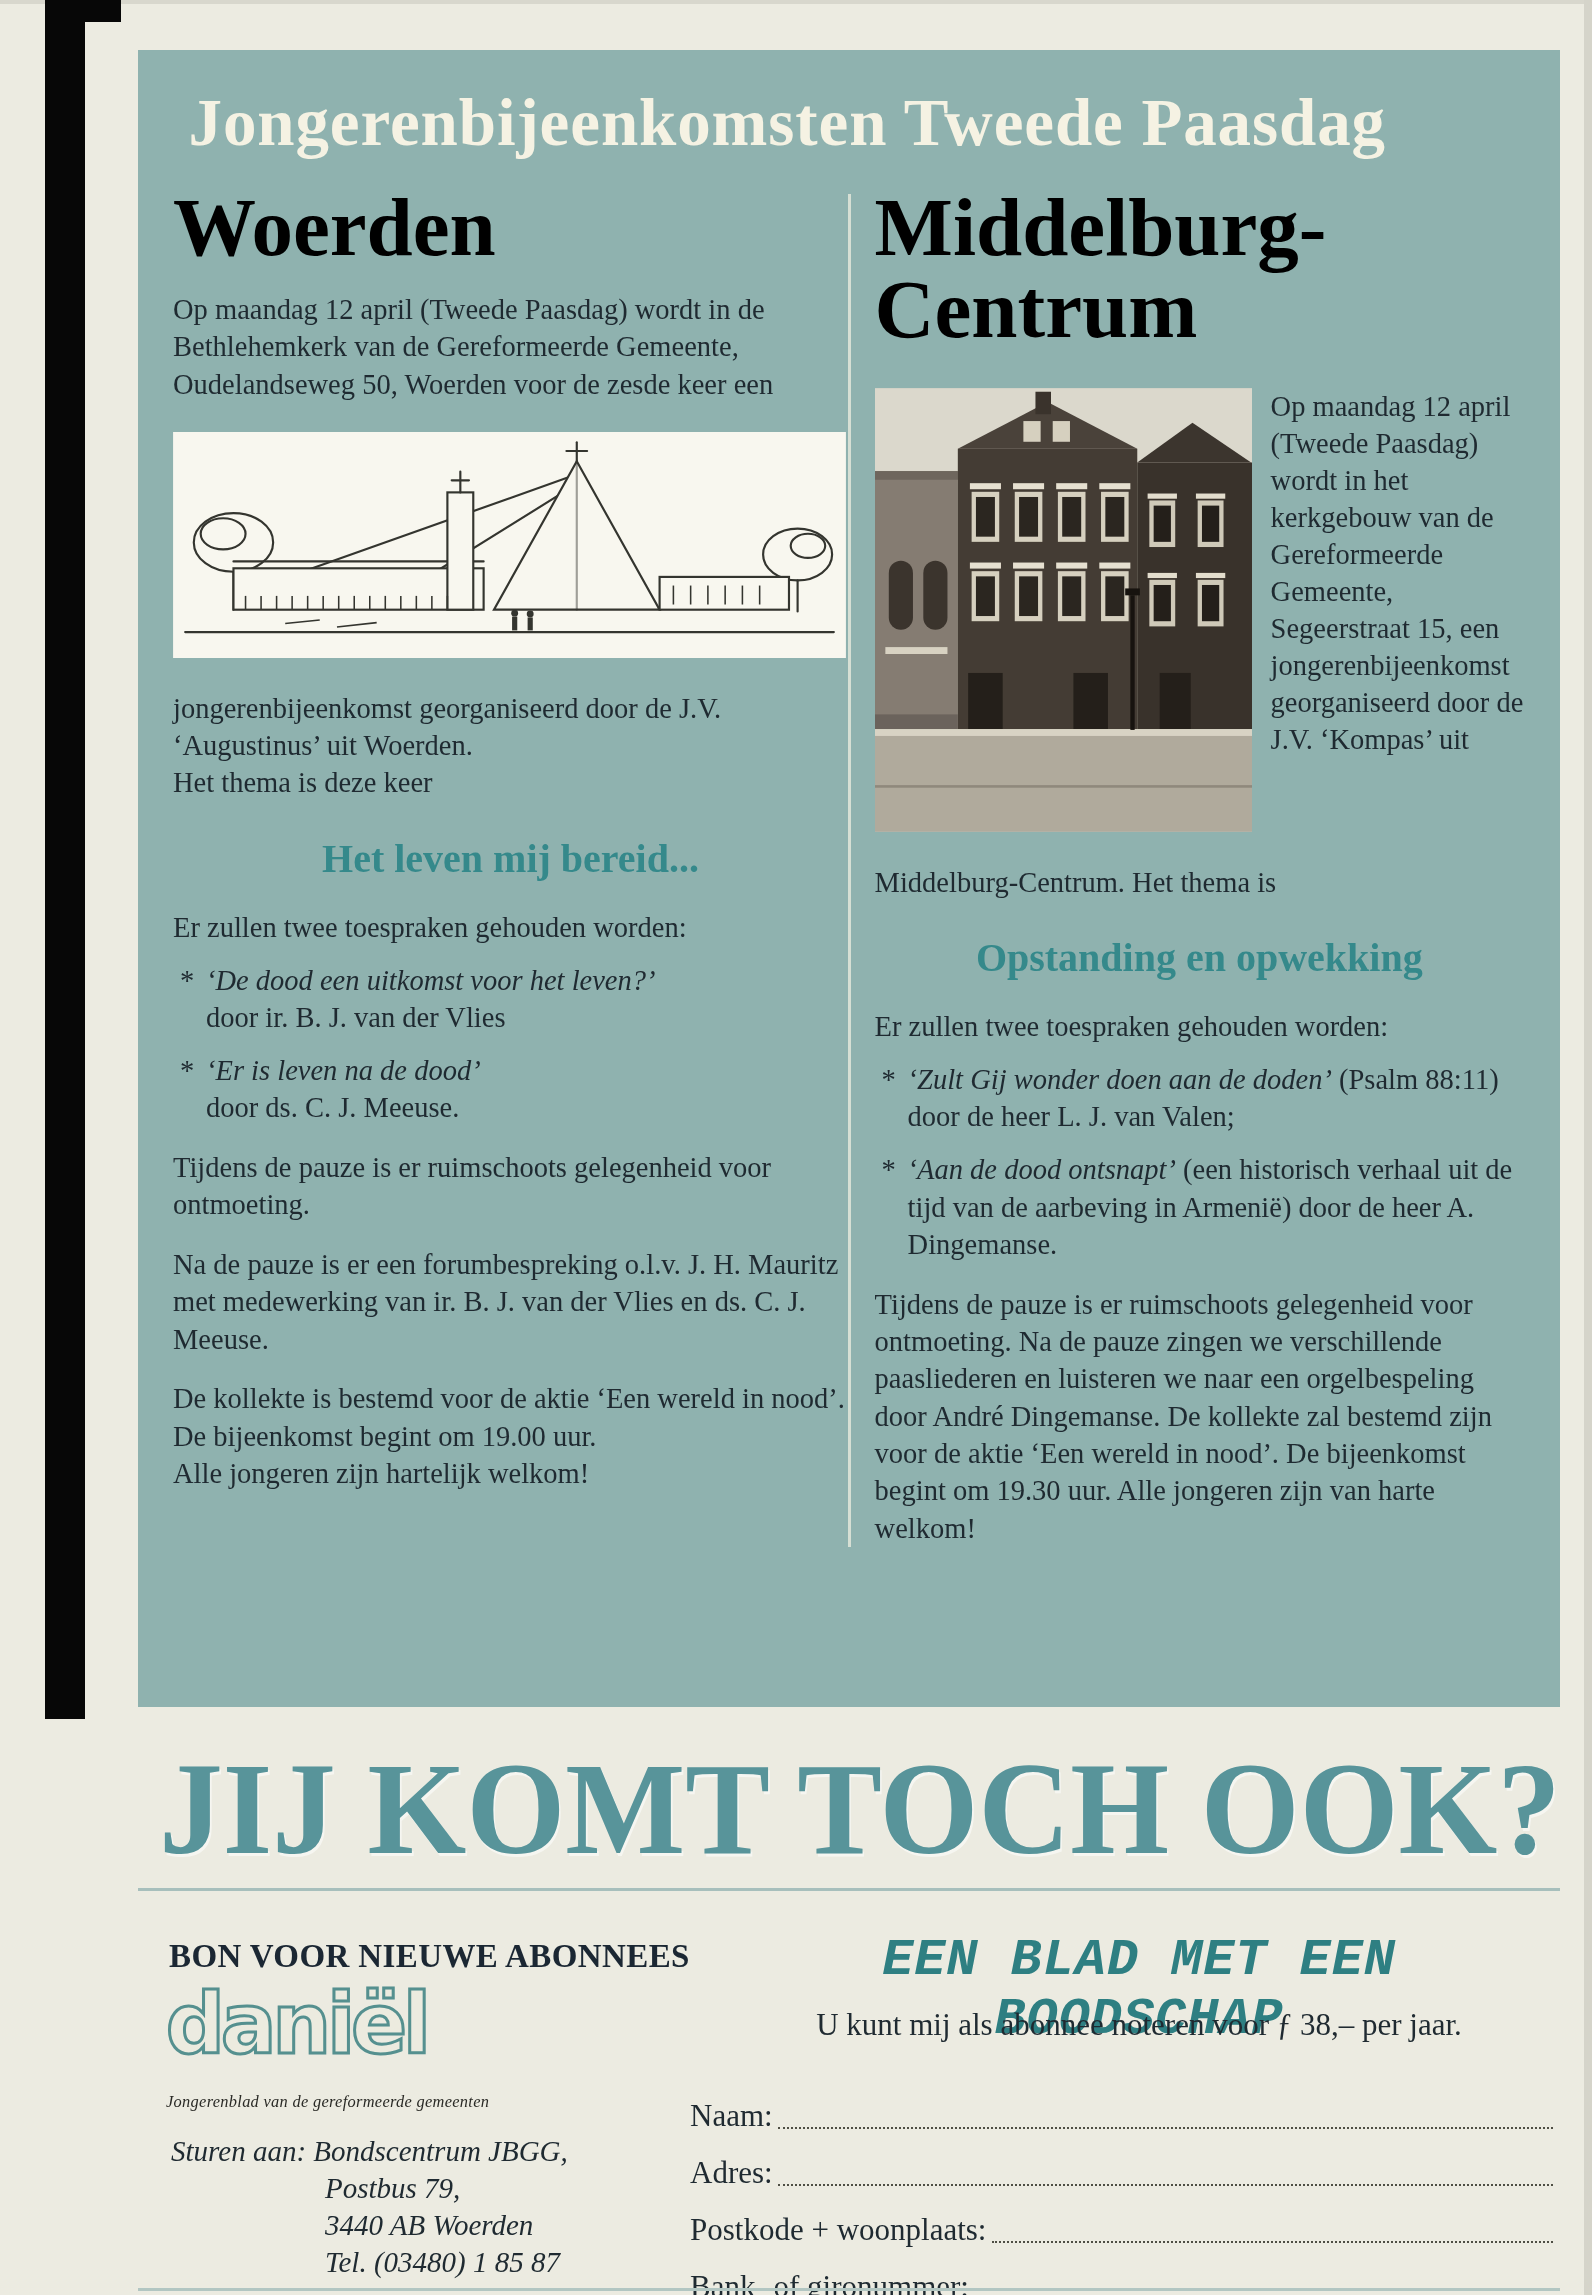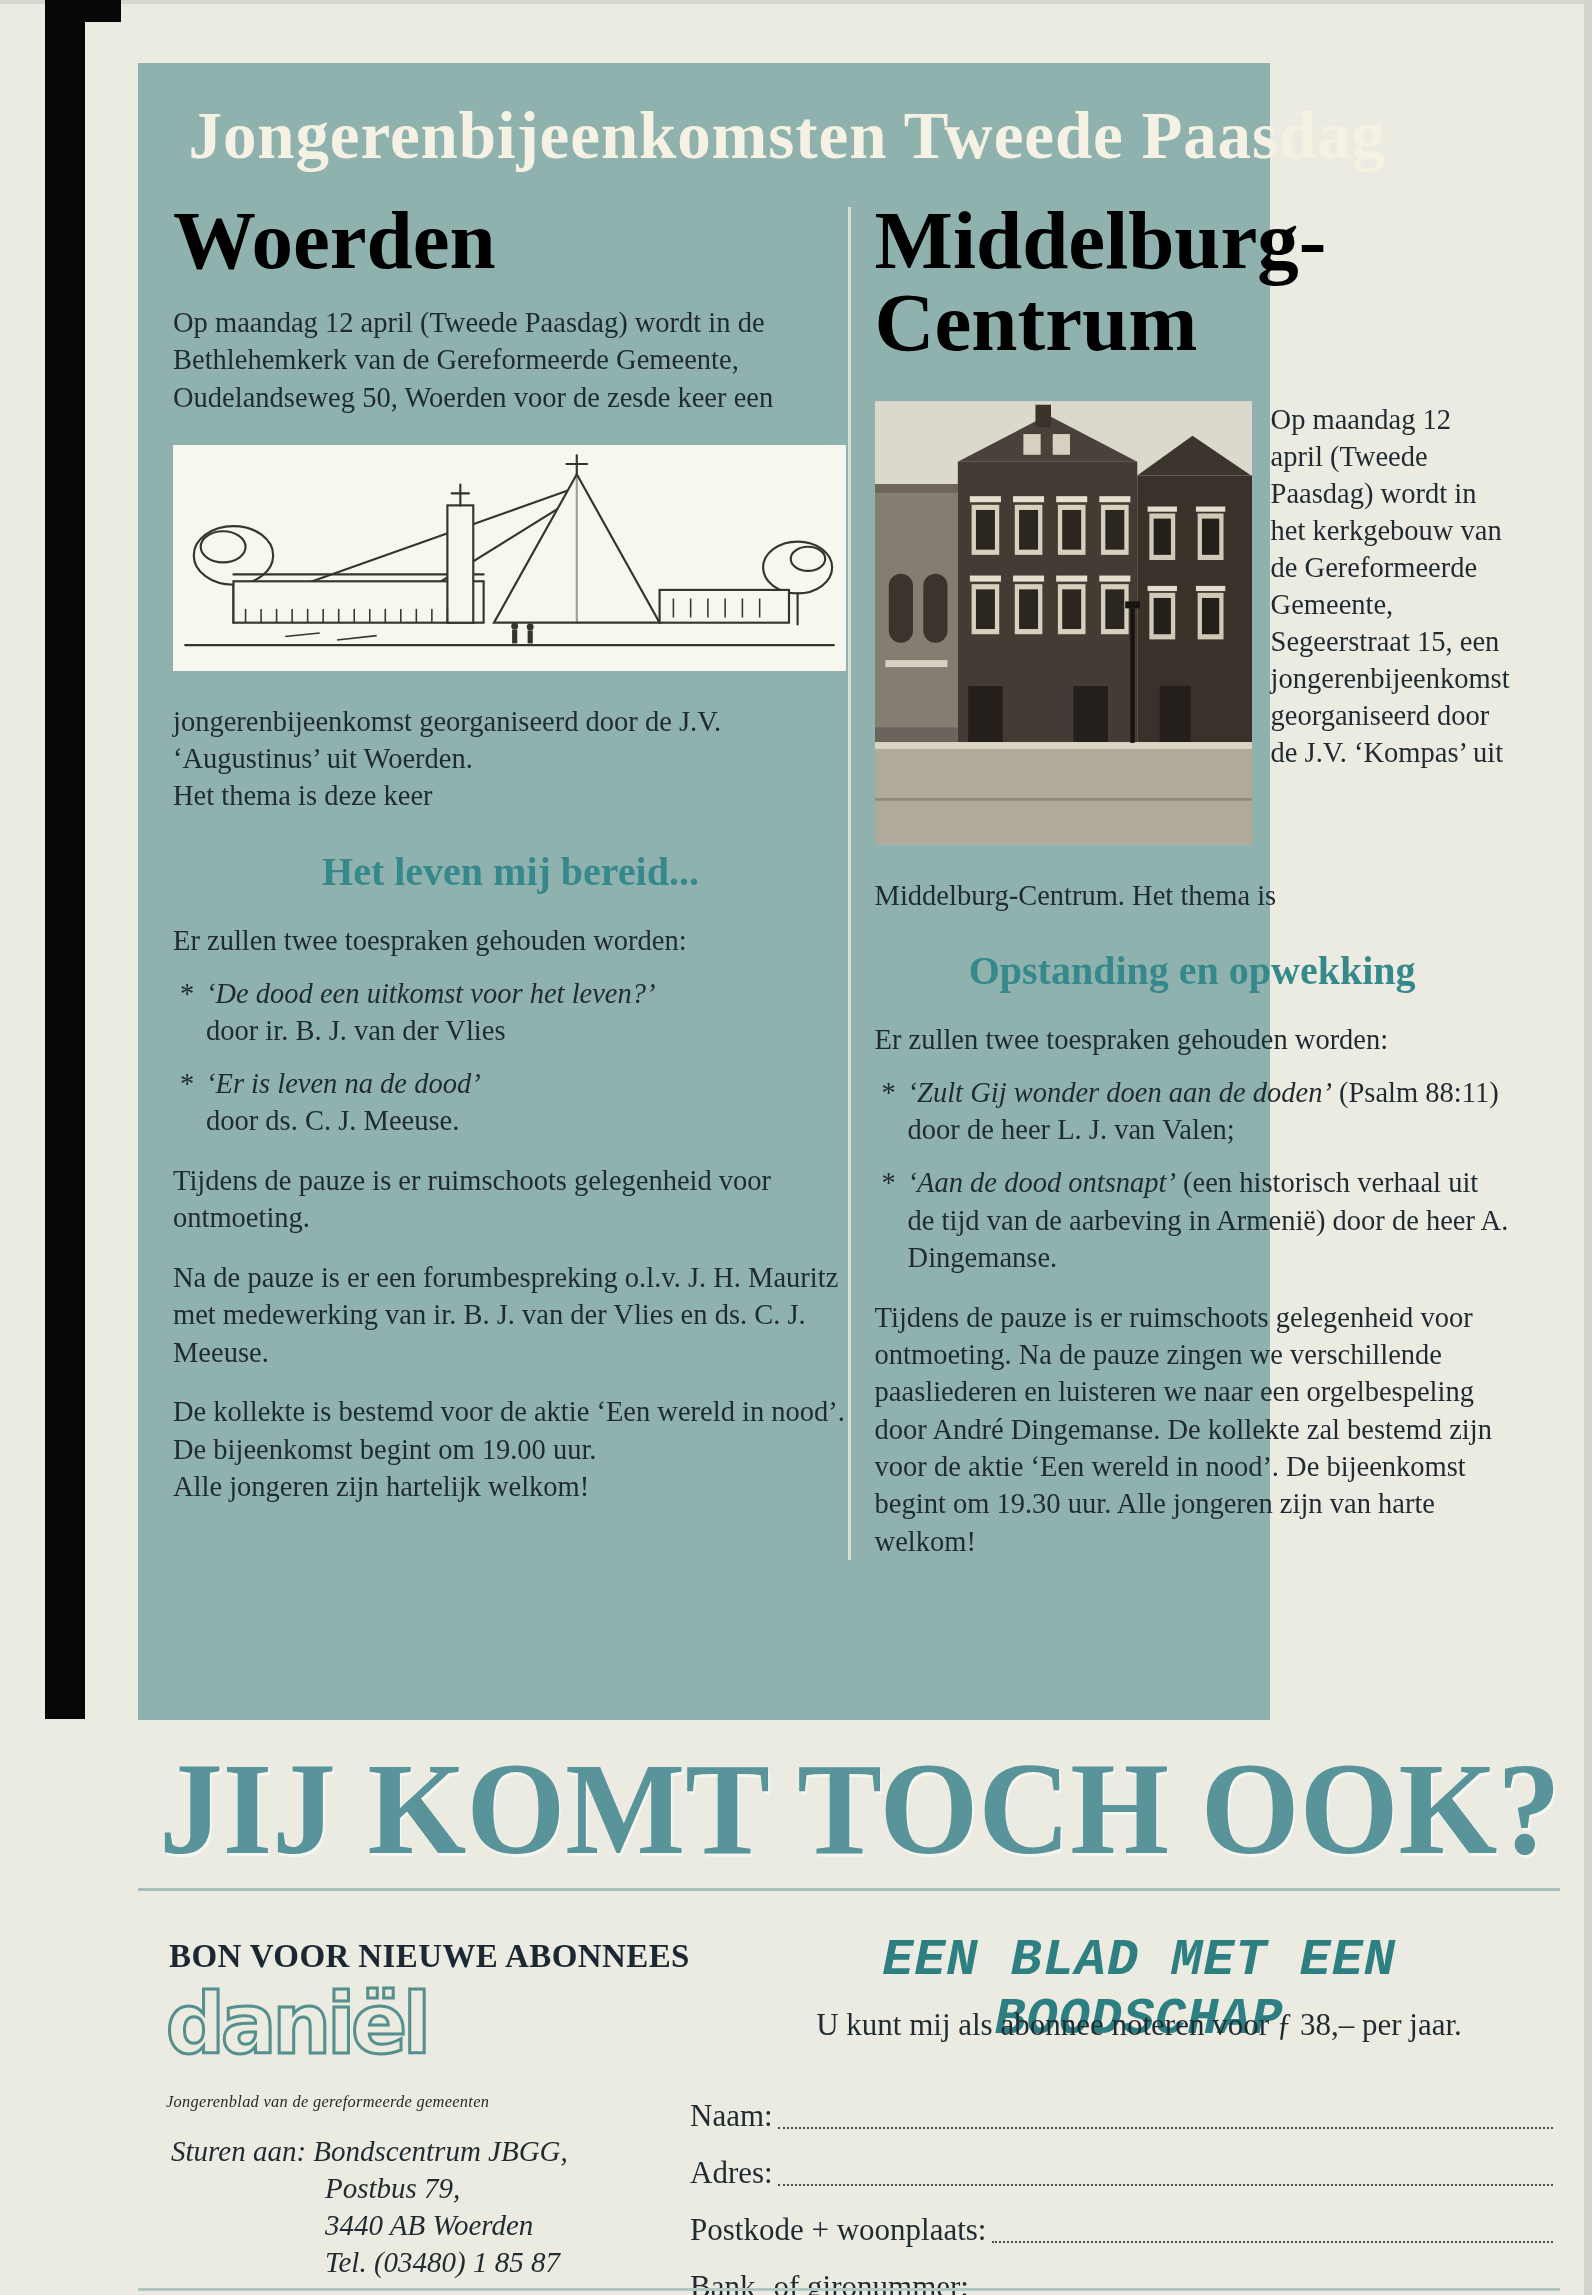--- a/index.html
+++ b/index.html
@@ -7,21 +7,21 @@
     width:1592px;height:2295px;position:relative;overflow:hidden;
     background:#ECEBE1;color:#1F2A31;
     font-family:"Liberation Serif",serif;
   }
   .scan-top{position:absolute;left:0;top:0;width:1592px;height:4.3px;background:#d8d7cd;}
   .scan-right{position:absolute;right:0;top:0;width:7.8px;height:2295px;background:#d5d4ca;}
   .black-bar{position:absolute;left:45px;top:0;width:40px;height:1719px;background:#070707;}
   .black-notch{position:absolute;left:45px;top:0;width:76px;height:22.4px;background:#070707;}
 
   .panel{
-    position:absolute;left:138px;top:63px;width:1132px;height:1657px;
+    position:absolute;left:138px;top:50px;width:1422px;height:1657px;
     background:#8FB2AF;box-sizing:border-box;padding:29px 36px 0 35px;
   }
   .panel-header{
     font-size:67px;font-weight:bold;color:#F5F2E3;letter-spacing:0.9px;
     margin:5.2px 0 26px 15.5px;white-space:nowrap;
   }
   .columns{display:flex;}
   .col-left{width:675px;flex:0 0 auto;}
   .divider{width:2.6px;background:#e3e6da;opacity:.85;flex:0 0 auto;margin-top:7px;}
   .col-right{flex:1;padding-left:24px;}

